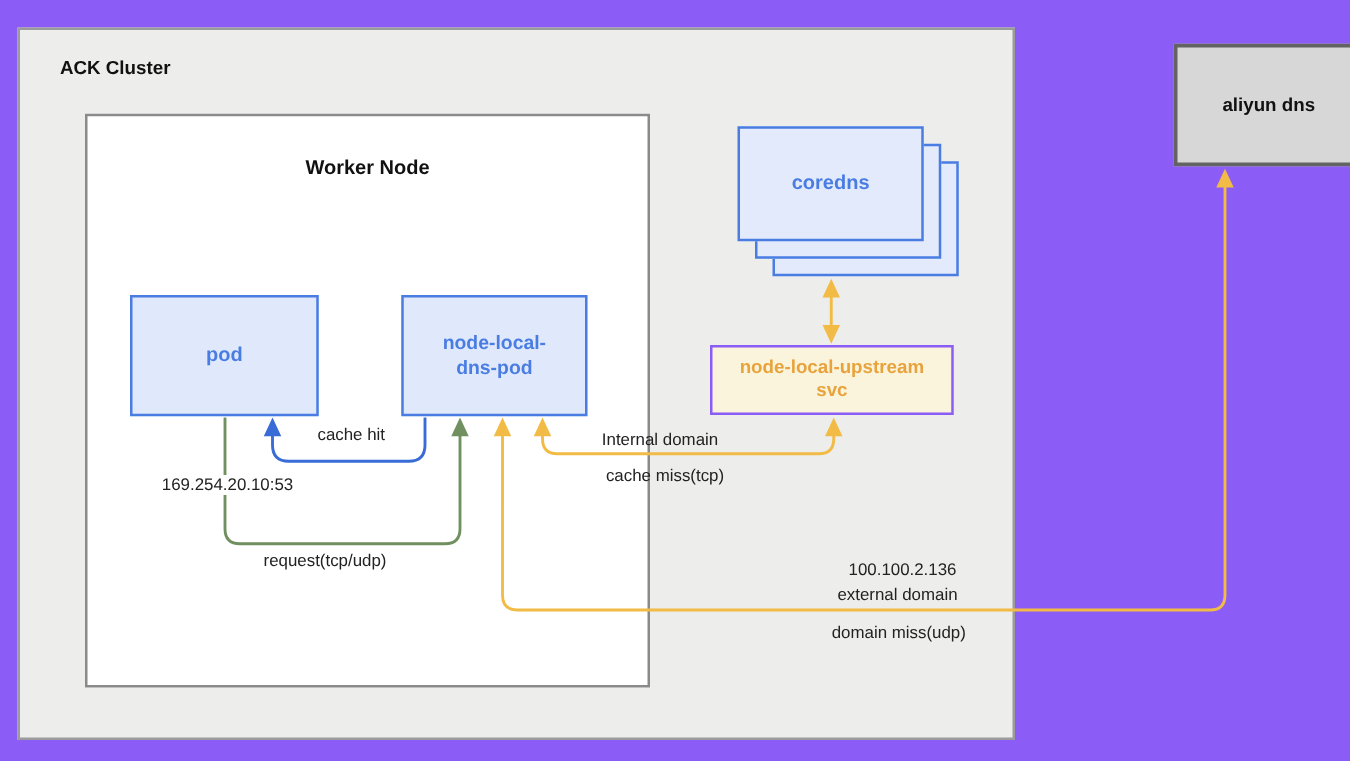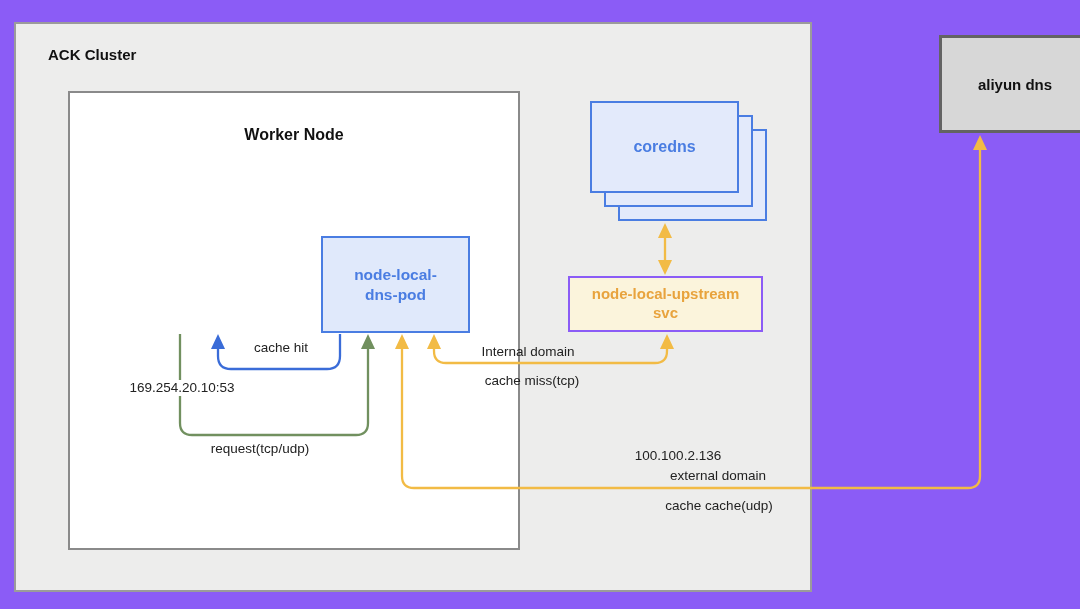--- a/index.html
+++ b/index.html
@@ -87,20 +87,23 @@
 
   <div class="box worker-node"></div>
   <div class="worker-label">Worker Node</div>
 
   <div class="box coredns-layer coredns-back"></div>
   <div class="box coredns-layer coredns-mid"></div>
   <div class="box coredns-layer coredns-front">
     <span>coredns</span>
   </div>
 
+  <div class="box blue-node pod">
+    <span>pod</span>
+  </div>
 
   <div class="box blue-node dns-pod">
     <span>node-local-</span>
     <span>dns-pod</span>
   </div>
 
   <div class="box svc">
     <span>node-local-upstream</span>
     <span>svc</span>
   </div>
@@ -133,19 +136,19 @@
   <div class="edge-label" style="left:281px; top:340px;">cache hit</div>
 
   <div class="edge-label on-line" style="left:182px; top:380px;">169.254.20.10:53</div>
 
   <div class="edge-label" style="left:260px; top:441px;">request(tcp/udp)</div>
 
   <div class="edge-label" style="left:528px; top:344px;">Internal domain</div>
 
   <div class="edge-label" style="left:532px; top:373px;">cache miss(tcp)</div>
 
-  <div class="edge-label" style="left:678px; top:448px;">100.100.2.136</div>
+  <div class="edge-label" style="left:722px; top:448px;">100.100.2.136</div>
 
   <div class="edge-label" style="left:718px; top:468px;">external domain</div>
 
-  <div class="edge-label" style="left:719px; top:498px;">cache cache(udp)</div>
+  <div class="edge-label" style="left:719px; top:498px;">domain miss(udp)</div>
 
 </div>
 
 </body></html>

